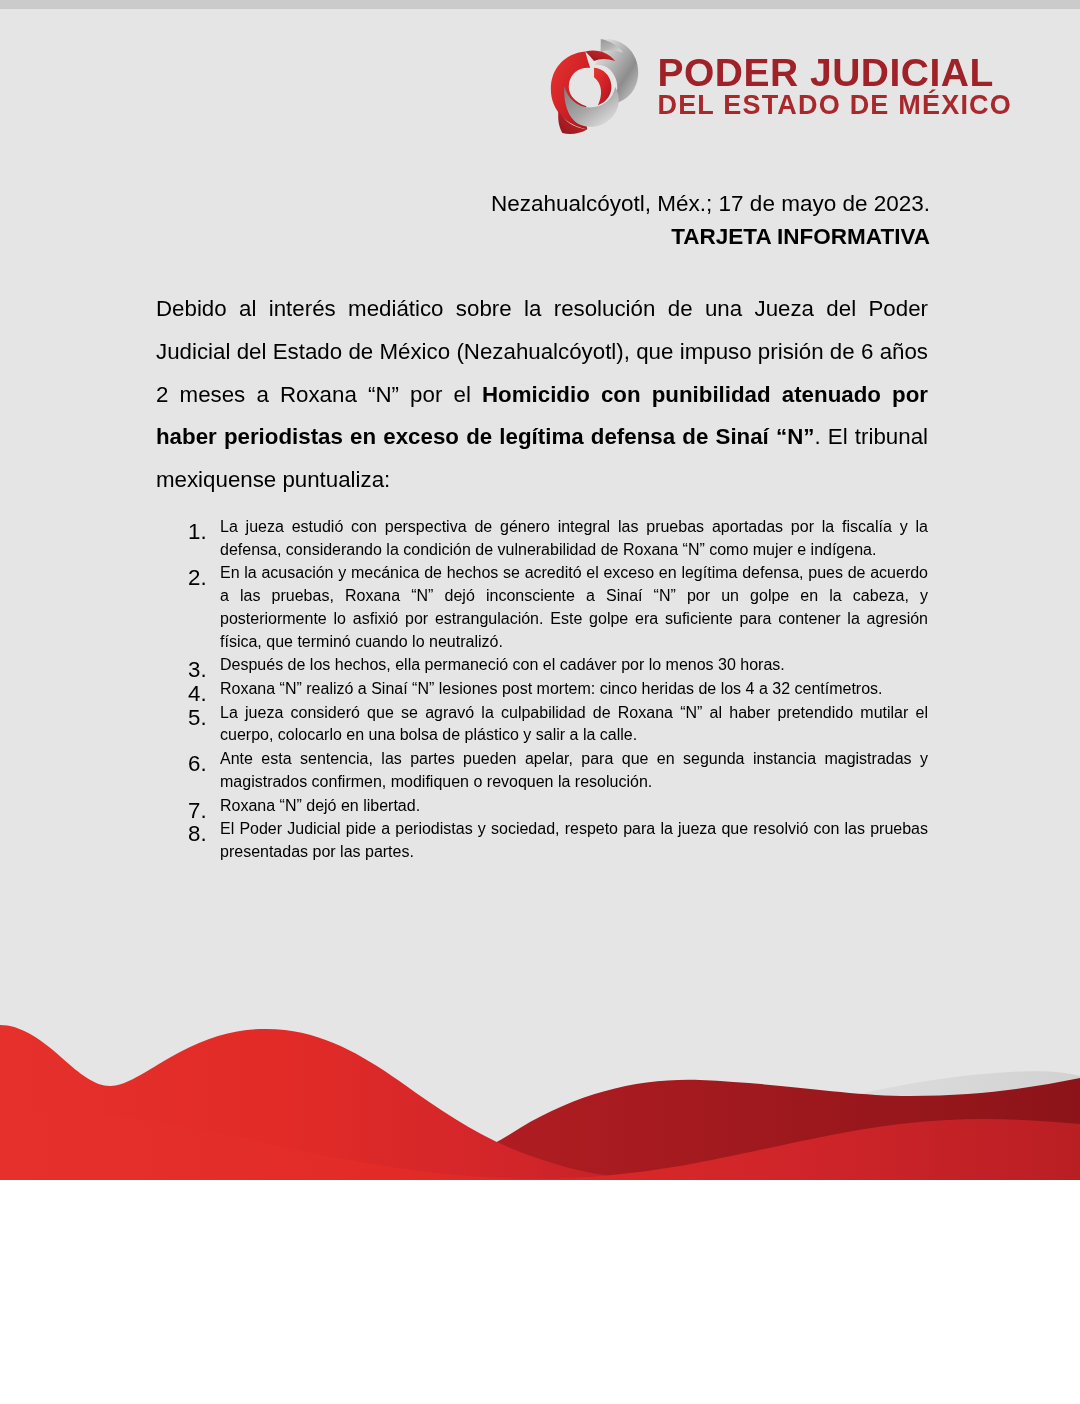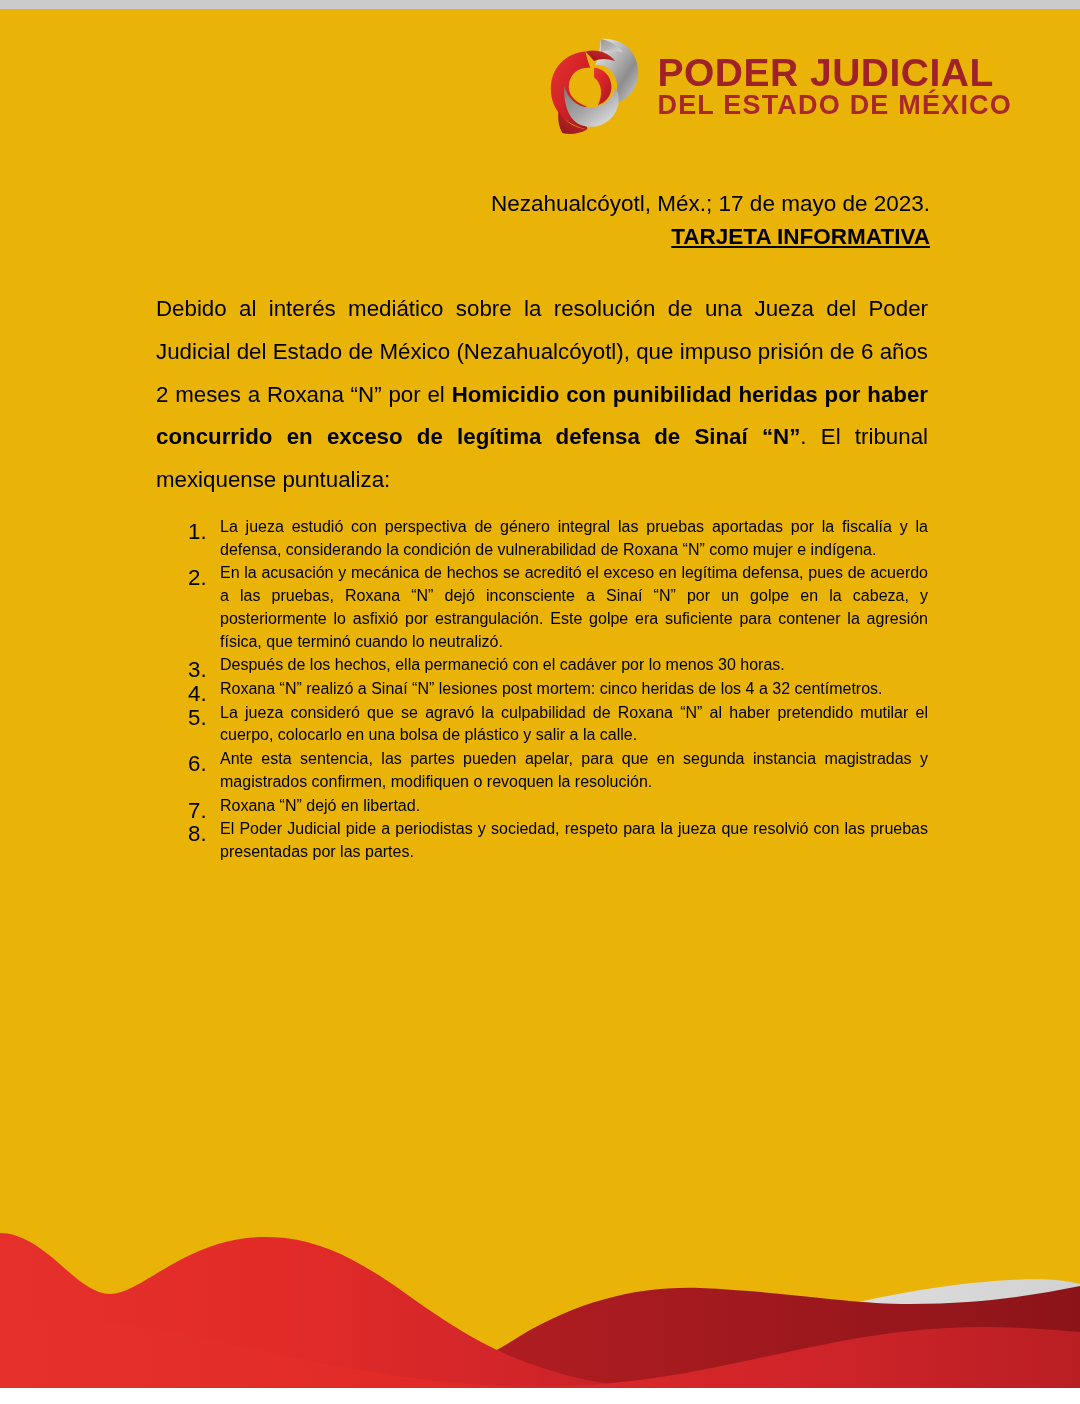--- a/index.html
+++ b/index.html
@@ -6,22 +6,22 @@
     margin: 0;
     padding: 0;
     background: #ffffff;
   }
   body {
     font-family: "Liberation Sans", sans-serif;
   }
   .page {
     position: relative;
     width: 1080px;
-    height: 1388px;
-    background: #eab308;
+    height: 1180px;
+    background: #e5e5e5;
     overflow: hidden;
   }
   .top-bar {
     position: absolute;
     top: 0;
     left: 0;
     width: 1080px;
     height: 9px;
     background: #cbcbcb;
   }
@@ -81,21 +81,20 @@
   .dateline {
     font-size: 22.5px;
     color: #000;
     line-height: 1.45;
   }
   .doc-title {
     font-size: 22.5px;
     font-weight: bold;
     color: #000;
     line-height: 1.45;
-    text-decoration: underline;
   }
 
   
   .content {
     position: absolute;
     top: 288px;
     left: 156px;
     width: 772px;
   }
   .lead {
@@ -204,21 +203,21 @@
     </div>
   </div>
 
   <div class="dateline-wrap">
     <div class="dateline">Nezahualcóyotl, Méx.; 17 de mayo de 2023.</div>
     <div class="doc-title">TARJETA INFORMATIVA</div>
   </div>
 
   <div class="content">
 
-    <p class="lead"><span>Debido al interés mediático sobre la resolución de una Jueza del Poder Judicial del Estado de México (Nezahualcóyotl), que impuso prisión de 6 años 2 meses a Roxana “N” por el </span><b>Homicidio con punibilidad heridas por haber concurrido en exceso de legítima defensa de Sinaí “N”</b><span>. El tribunal mexiquense puntualiza:</span></p>
+    <p class="lead"><span>Debido al interés mediático sobre la resolución de una Jueza del Poder Judicial del Estado de México (Nezahualcóyotl), que impuso prisión de 6 años 2 meses a Roxana “N” por el </span><b>Homicidio con punibilidad atenuado por haber periodistas en exceso de legítima defensa de Sinaí “N”</b><span>. El tribunal mexiquense puntualiza:</span></p>
 
     <ol class="num-list">
       <li>La jueza estudió con perspectiva de género integral las pruebas aportadas por la fiscalía y la defensa, considerando la condición de vulnerabilidad de Roxana “N” como mujer e indígena.</li>
       <li>En la acusación y mecánica de hechos se acreditó el exceso en legítima defensa, pues de acuerdo a las pruebas, Roxana “N” dejó inconsciente a Sinaí “N” por un golpe en la cabeza, y posteriormente lo asfixió por estrangulación. Este golpe era suficiente para contener la agresión física, que terminó cuando lo neutralizó.</li>
       <li>Después de los hechos, ella permaneció con el cadáver por lo menos 30 horas.</li>
       <li>Roxana “N” realizó a Sinaí “N” lesiones post mortem:  cinco heridas de los 4 a 32 centímetros.</li>
       <li>La jueza consideró que se agravó la culpabilidad de Roxana “N” al haber pretendido mutilar el cuerpo, colocarlo en una bolsa de plástico y salir a la calle.</li>
       <li>Ante esta sentencia, las partes pueden apelar, para que en segunda instancia magistradas y magistrados confirmen, modifiquen o revoquen la resolución.</li>
       <li>Roxana “N” dejó en libertad.</li>
       <li>El Poder Judicial pide a periodistas y sociedad, respeto para la jueza que resolvió con las pruebas presentadas por las partes.</li>

